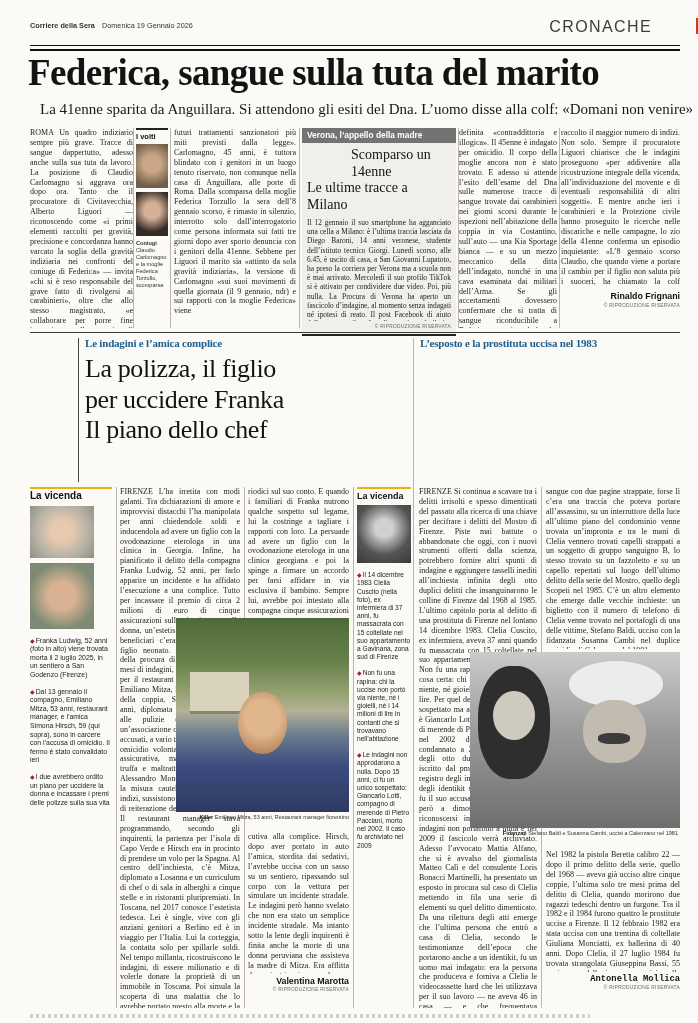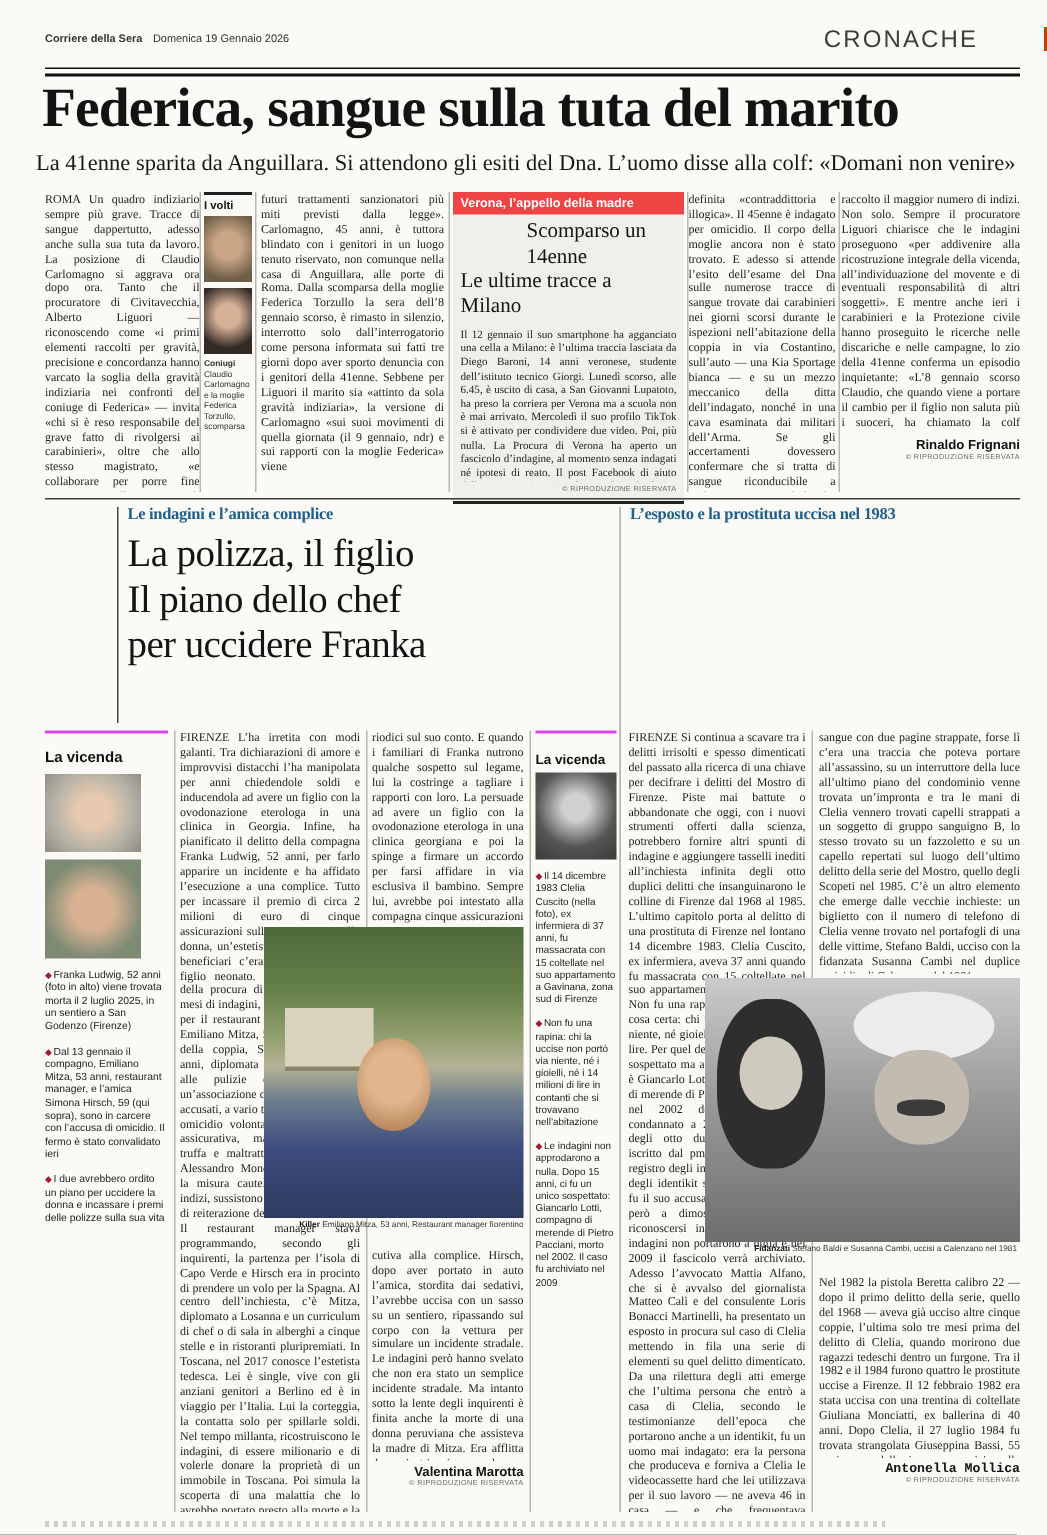--- a/index.html
+++ b/index.html
@@ -12,22 +12,22 @@
   .vrule{position:absolute;width:1px;background:#b9b6b0;}
   .hrule{position:absolute;height:1px;background:#3a3a3a;}
   .kicker{position:absolute;font-size:11px;font-weight:bold;color:#20608f;letter-spacing:-0.2px;}
   .headline4 div{font-size:26px;line-height:30.5px;color:#141414;letter-spacing:-0.4px;}
   .byline{position:absolute;font-family:"Liberation Sans",sans-serif;font-weight:bold;
           font-size:8.8px;text-align:right;color:#111;}
   .ripro{position:absolute;font-family:"Liberation Sans",sans-serif;font-size:4.8px;
          text-align:right;color:#666;letter-spacing:.3px;}
   .sidebar{position:absolute;font-family:"Liberation Sans",sans-serif;font-size:6.9px;
            line-height:8.6px;color:#222;}
-  .sidebar .sb-label{font-size:10px;font-weight:bold;color:#111;border-top:2px solid #d946ef;
-           padding-top:13px;margin-bottom:5px;}
+  .sidebar .sb-label{font-size:10px;font-weight:bold;color:#111;border-top:2px solid #eab308;
+           padding-top:3px;margin-bottom:5px;}
   .sb-item{margin-top:8px;}
   .bullet{color:#a01d2e;font-size:6px;margin-right:1px;}
   .photo{position:absolute;overflow:hidden;}
   .cap{position:absolute;font-family:"Liberation Sans",sans-serif;font-size:5.5px;
        color:#333;white-space:nowrap;overflow:hidden;}
   .cap b{color:#111;}
 </style>
 </head>
 <body>
 
@@ -36,38 +36,38 @@
   <div class="abs sans" style="left:30px;top:21px;font-size:7.3px;color:#333;">
     <b>Corriere della Sera</b>
     <span style="margin-left:5px;">Domenica 19 Gennaio 2026</span>
   </div>
   <div class="abs sans" style="left:548px;top:18px;width:104px;text-align:right;font-size:16px;font-weight:300;letter-spacing:1.4px;color:#3c3c3c;">CRONACHE</div>
   <div class="abs sans" style="left:696px;top:18px;height:16px;border-left:4px solid #c2410c;padding-left:6px;font-size:9px;color:#222;">23</div>
   <div class="abs" style="left:30px;top:45px;width:650px;height:1.3px;background:#111;"></div>
   <div class="abs" style="left:30px;top:48.6px;width:650px;height:2.8px;background:#111;"></div>
 
   <div class="abs" style="left:28px;top:52px;width:662px;font-size:37px;line-height:42px;font-weight:bold;letter-spacing:-0.6px;color:#131313;">Federica, sangue sulla tuta del marito</div>
-  <div class="abs" style="left:24px;top:100px;width:656px;font-size:15px;line-height:18px;color:#181818;">La 41enne sparita da Anguillara. Si attendono gli esiti del Dna. L’uomo disse alla colf: «Domani non venire»</div>
+  <div class="abs" style="left:40px;top:100px;width:656px;font-size:15px;line-height:18px;color:#181818;">La 41enne sparita da Anguillara. Si attendono gli esiti del Dna. L’uomo disse alla colf: «Domani non venire»</div>
 
   <div class="bodytext" style="left:30px;top:128px;width:103px;height:200px;">ROMA Un quadro indiziario sempre più grave. Tracce di sangue dappertutto, adesso anche sulla sua tuta da lavoro. La posizione di Claudio Carlomagno si aggrava ora dopo ora. Tanto che il procuratore di Civitavecchia, Alberto Liguori — riconoscendo come «i primi elementi raccolti per gravità, precisione e concordanza hanno varcato la soglia della gravità indiziaria nei confronti del coniuge di Federica» — invita «chi si è reso responsabile del grave fatto di rivolgersi ai carabinieri», oltre che allo stesso magistrato, «e collaborare per porre fine innanzitutto allo strazio di parenti e amici che vivono appesi alla speranza di ritrovare Federica e anche per fruire di</div>
 
   <div class="abs sans" style="left:136px;top:128px;width:32px;">
     <div style="font-size:7.5px;font-weight:bold;border-top:2px solid #222;padding-top:2px;color:#111;">I volti</div>
     <div class="photo" style="position:relative;width:32px;height:44px;margin-top:3px;background:radial-gradient(circle at 50% 45%, #caa686 30%, #705f48 78%);"></div>
     <div class="photo" style="position:relative;width:32px;height:44px;margin-top:4px;background:radial-gradient(circle at 50% 42%, #d6b096 26%, #332a26 72%);"></div>
     <div style="font-size:5.6px;line-height:7px;margin-top:4px;color:#333;">
       <b>Coniugi</b>
       <span>Claudio Carlomagno e la moglie Federica Torzullo, scomparsa</span>
     </div>
   </div>
 
   <div class="bodytext" style="left:174px;top:128px;width:122px;height:200px;">futuri trattamenti sanzionatori più miti previsti dalla legge». Carlomagno, 45 anni, è tuttora blindato con i genitori in un luogo tenuto riservato, non comunque nella casa di Anguillara, alle porte di Roma. Dalla scomparsa della moglie Federica Torzullo la sera dell’8 gennaio scorso, è rimasto in silenzio, interrotto solo dall’interrogatorio come persona informata sui fatti tre giorni dopo aver sporto denuncia con i genitori della 41enne. Sebbene per Liguori il marito sia «attinto da sola gravità indiziaria», la versione di Carlomagno «sui suoi movimenti di quella giornata (il 9 gennaio, ndr) e sui rapporti con la moglie Federica» viene</div>
 
   <div class="abs" style="left:302px;top:128px;width:154px;border-bottom:2px solid #222;background:#f0efe9;">
-    <div class="sans" style="height:15px;line-height:15px;background:#ef4444;color:#fff;font-weight:bold;font-size:8.4px;padding-left:5px;">Verona, l’appello della madre</div>
+    <div class="sans" style="height:15px;line-height:15px;background:#737373;color:#fff;font-weight:bold;font-size:8.4px;padding-left:5px;">Verona, l’appello della madre</div>
     <div style="padding:4px 5px 5px 5px;">
       <div style="font-size:14px;line-height:16.5px;color:#141414;margin-left:44px;">Scomparso un 14enne</div>
       <div style="font-size:14px;line-height:16.5px;color:#141414;">Le ultime tracce a Milano</div>
       <div style="font-size:7.4px;line-height:9.2px;text-align:justify;height:103px;overflow:hidden;margin-top:5px;color:#222;">Il 12 gennaio il suo smartphone ha agganciato una cella a Milano: è l’ultima traccia lasciata da Diego Baroni, 14 anni veronese, studente dell’istituto tecnico Giorgi. Lunedì scorso, alle 6.45, è uscito di casa, a San Giovanni Lupatoto, ha preso la corriera per Verona ma a scuola non è mai arrivato. Mercoledì il suo profilo TikTok si è attivato per condividere due video. Poi, più nulla. La Procura di Verona ha aperto un fascicolo d’indagine, al momento senza indagati né ipotesi di reato. Il post Facebook di aiuto della mamma, Sara Agnolin, sta facendo il giro d’Italia. (G.Ch. e A.C.)</div>
       <div class="sans" style="font-size:4.8px;text-align:right;color:#666;margin-top:3px;letter-spacing:.3px;">© RIPRODUZIONE RISERVATA</div>
     </div>
   </div>
 
   <div class="bodytext" style="left:459px;top:128px;width:98px;height:200px;">definita «contraddittoria e illogica». Il 45enne è indagato per omicidio. Il corpo della moglie ancora non è stato trovato. E adesso si attende l’esito dell’esame del Dna sulle numerose tracce di sangue trovate dai carabinieri nei giorni scorsi durante le ispezioni nell’abitazione della coppia in via Costantino, sull’auto — una Kia Sportage bianca — e su un mezzo meccanico della ditta dell’indagato, nonché in una cava esaminata dai militari dell’Arma. Se gli accertamenti dovessero confermare che si tratta di sangue riconducibile a Federica non si esclude che per il marito scatti l’arresto, che fino a questo momento non è stato fatto in attesa che fosse</div>
   <div class="bodytext" style="left:561px;top:128px;width:119px;height:160px;">raccolto il maggior numero di indizi. Non solo. Sempre il procuratore Liguori chiarisce che le indagini proseguono «per addivenire alla ricostruzione integrale della vicenda, all’individuazione del movente e di eventuali responsabilità di altri soggetti». E mentre anche ieri i carabinieri e la Protezione civile hanno proseguito le ricerche nelle discariche e nelle campagne, lo zio della 41enne conferma un episodio inquietante: «L’8 gennaio scorso Claudio, che quando viene a portare il cambio per il figlio non saluta più i suoceri, ha chiamato la colf Francesca per dirle: “Domani non venire al lavoro”».</div>
@@ -79,22 +79,22 @@
   <div class="vrule" style="left:299px;top:128px;height:200px;"></div>
   <div class="vrule" style="left:457.5px;top:128px;height:200px;"></div>
   <div class="vrule" style="left:558.5px;top:128px;height:200px;"></div>
 
   <div class="hrule" style="left:30px;top:332px;width:650px;"></div>
 
   <div class="vrule" style="left:78px;top:338px;height:144px;background:#444;"></div>
   <div class="kicker" style="left:85px;top:337px;">Le indagini e l’amica complice</div>
   <div class="abs headline4" style="left:85px;top:354px;width:320px;">
     <div>La polizza, il figlio</div>
+    <div>per uccidere Franka</div>
     <div>Il piano dello chef</div>
-    <div>per uccidere Franka</div>
   </div>
 
   <div class="sidebar" style="left:30px;top:487px;width:82px;">
     <div class="sb-label">La vicenda</div>
     <div class="photo" style="position:relative;width:64px;height:52px;background:radial-gradient(circle at 50% 48%, #e6c9ae 26%, #b7b3a7 62%, #8e8c82);"></div>
     <div class="photo" style="position:relative;width:64px;height:66px;margin-top:5px;background:radial-gradient(circle at 50% 50%, #d8b293 30%, #7e8b74 72%);"></div>
     <div class="sb-item"><span class="bullet">◆</span><span>Franka Ludwig, 52 anni (foto in alto) viene trovata morta il 2 luglio 2025, in un sentiero a San Godenzo (Firenze)</span></div>
     <div class="sb-item"><span class="bullet">◆</span><span>Dal 13 gennaio il compagno, Emiliano Mitza, 53 anni, restaurant manager, e l’amica Simona Hirsch, 59 (qui sopra), sono in carcere con l’accusa di omicidio. Il fermo è stato convalidato ieri</span></div>
     <div class="sb-item"><span class="bullet">◆</span><span>I due avrebbero ordito un piano per uccidere la donna e incassare i premi delle polizze sulla sua vita</span></div>
   </div>

